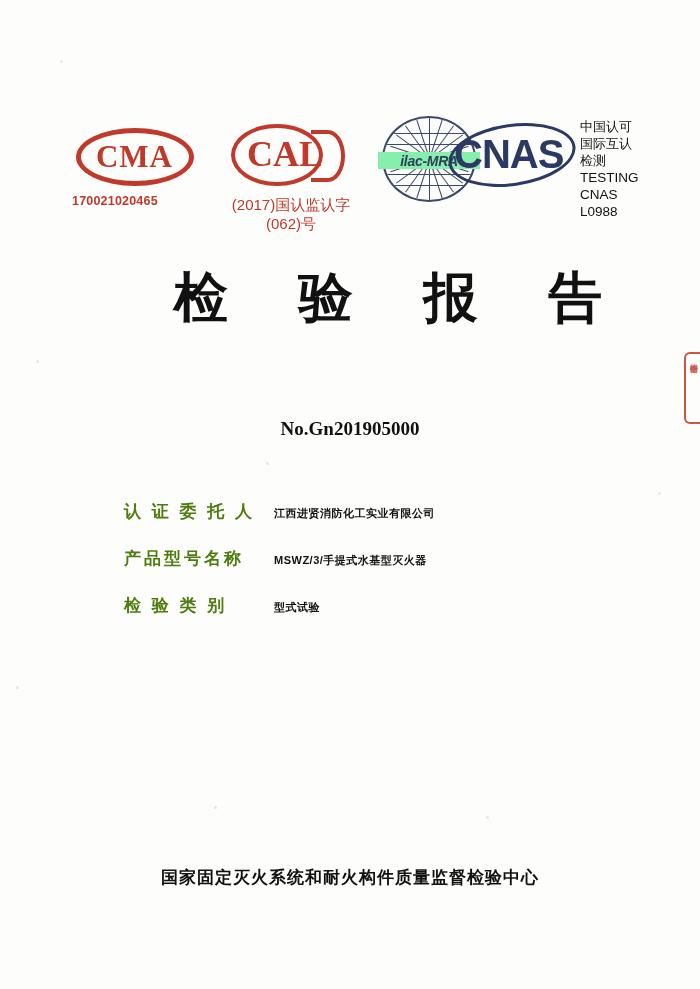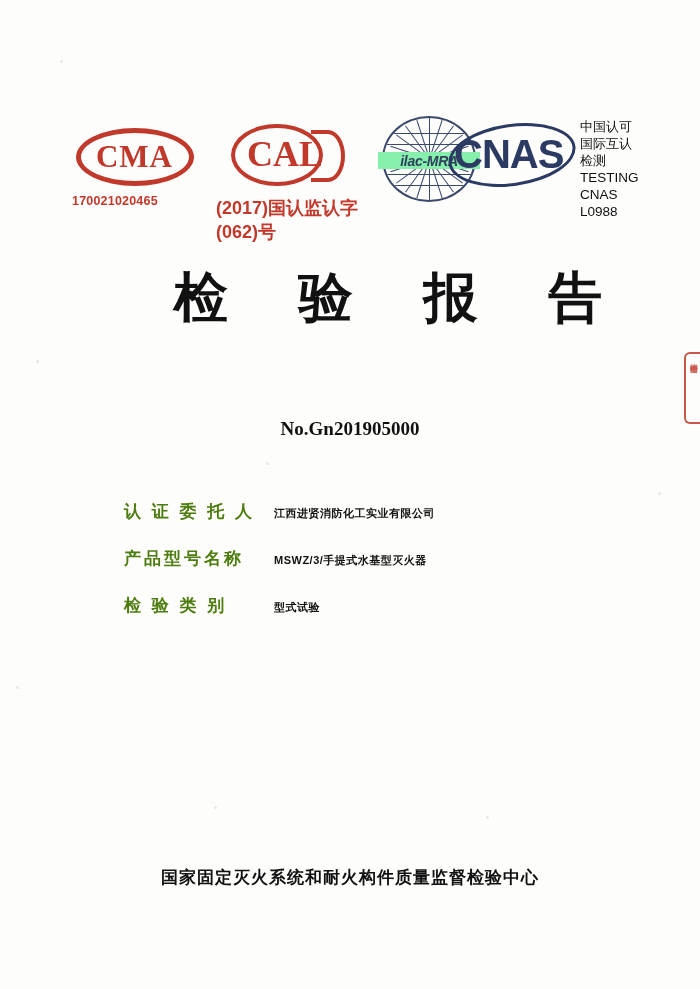--- a/index.html
+++ b/index.html
@@ -76,20 +76,21 @@
     color: #c0392b;
     letter-spacing: .2px;
   }
 
   
   .cal {
     position: absolute;
     left: 216px;
     top: 24px;
     width: 150px;
+    text-align: center;
   }
   .cal-mark {
     position: relative;
     width: 120px;
     height: 66px;
     margin: 0 auto;
   }
   .cal-mark .ring {
     position: absolute;
     left: 0;
@@ -117,22 +118,22 @@
     width: 34px;
     height: 52px;
     border-right: 4px solid #c0392b;
     border-top: 4px solid #c0392b;
     border-bottom: 4px solid #c0392b;
     border-radius: 0 50% 50% 0 / 0 50% 50% 0;
     box-sizing: border-box;
   }
   .cal-code {
     margin-top: 6px;
-    font-size: 18px;
-    font-weight: bold;
+    font-size: 15px;
+    font-weight: normal;
     color: #c0392b;
   }
 
   
   .cnas {
     position: absolute;
     left: 382px;
     top: 10px;
     width: 270px;
     height: 110px;

